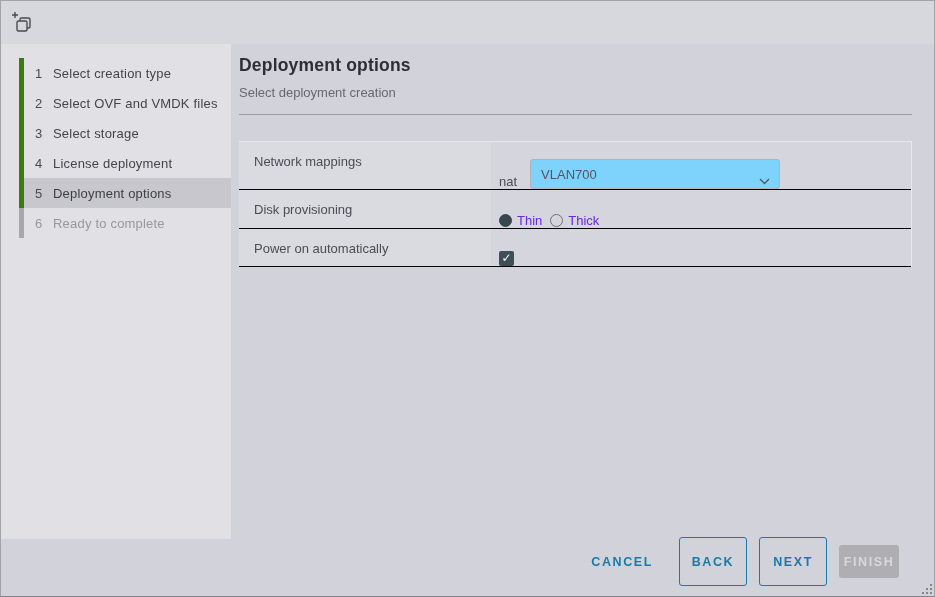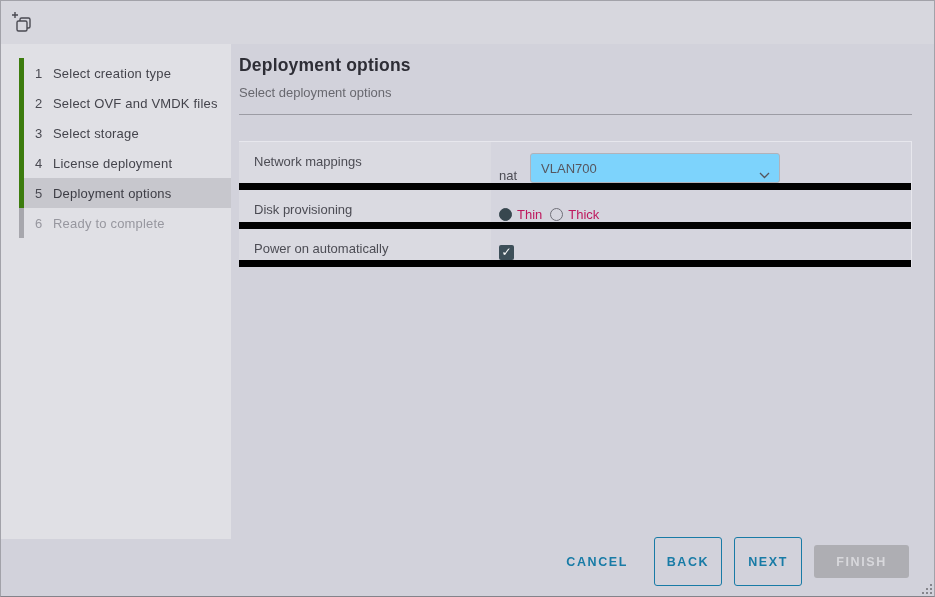--- a/index.html
+++ b/index.html
@@ -58,21 +58,21 @@
   }
   .page-subtitle { font-size: 13px; color: #68686f; margin-top: 9px; }
   .header-divider { border: none; border-top: 1px solid #9c9ca4; margin-top: 14px; }
 
   
   .form-table {
     margin-top: 26px;
     border-top: 1px solid #e7e7ed;
     border-right: 1px solid #e7e7ed;
   }
-  .form-row { display: flex; border-bottom: 7px solid #000000; }
+  .form-row { display: flex; border-bottom: 1px solid #000000; }
   .cell-label {
     width: 252px; flex: 0 0 252px; background: #dadae1;
     padding: 12px 0 0 15px; font-size: 13px; color: #4c4c54;
   }
   .cell-value {
     flex: 1; background: #d5d5de;
     display: flex; align-items: flex-end; padding-left: 8px;
   }
   .row-network { height: 48px; }
   .row-disk { height: 39px; }
@@ -89,21 +89,21 @@
   .net-select .selected-value { font-size: 13px; color: #56565e; }
   .chevron-down { position: absolute; right: 9px; top: 11px; }
 
   .radio-group { display: flex; align-items: center; }
   .radio-opt { display: flex; align-items: center; margin-right: 8px; }
   .radio-circle {
     width: 13px; height: 13px; border-radius: 50%;
     border: 1px solid #6f6f78; background: transparent; flex: 0 0 13px;
   }
   .radio-opt.checked .radio-circle { background: #37474f; border-color: #37474f; }
-  .radio-text { font-size: 13px; color: #be185d; margin-left: 5px; }
+  .radio-text { font-size: 13px; color: #6d28d9; margin-left: 5px; }
 
   .checkbox {
     width: 15px; height: 15px; background: #3d4f59; border-radius: 2px;
     color: #ffffff; font-size: 12px; line-height: 15px; text-align: center;
     font-weight: bold;
   }
 
   
   .footer {
     position: absolute; left: 0; right: 0; bottom: 12px; height: 45px;
@@ -118,21 +118,21 @@
   }
   .btn-link {
     border: none; color: #187ba6; padding: 8px 14px; margin-right: 12px;
   }
   .btn-outline {
     border: 1px solid #187ba6; color: #187ba6;
     width: 68px; height: 49px; margin-right: 12px;
   }
   .btn-disabled {
     border: none; background: #aeaeb3; color: #d8d8dc;
-    width: 95px; height: 33px; margin-right: 8px; cursor: default;
+    width: 60px; height: 33px; margin-right: 18px; cursor: default;
   }
 
   .resize-grip { position: absolute; right: 1px; bottom: 1px; width: 11px; height: 11px; }
   .resize-grip i {
     position: absolute; width: 2px; height: 2px; background: #85858c;
   }
   .g1 { right: 1px; bottom: 1px; } .g2 { right: 5px; bottom: 1px; } .g3 { right: 9px; bottom: 1px; }
   .g4 { right: 1px; bottom: 5px; } .g5 { right: 5px; bottom: 5px; }
   .g6 { right: 1px; bottom: 9px; }
 </style>
@@ -200,21 +200,21 @@
         <span class="step-hit">
           <span class="step-num">6</span>
           <span class="step-label">Ready to complete</span>
         </span>
       </div>
 
     </div>
 
     <div class="main">
       <div class="page-title">Deployment options</div>
-      <div class="page-subtitle">Select deployment options</div>
+      <div class="page-subtitle">Select deployment creation</div>
       <hr class="header-divider">
 
       <div class="form-table">
 
         <div class="form-row row-network">
           <div class="cell-label">Network mappings</div>
           <div class="cell-value">
             <span class="nic-label">nat</span>
             <div class="net-select">
               <span class="selected-value">VLAN700</span>

